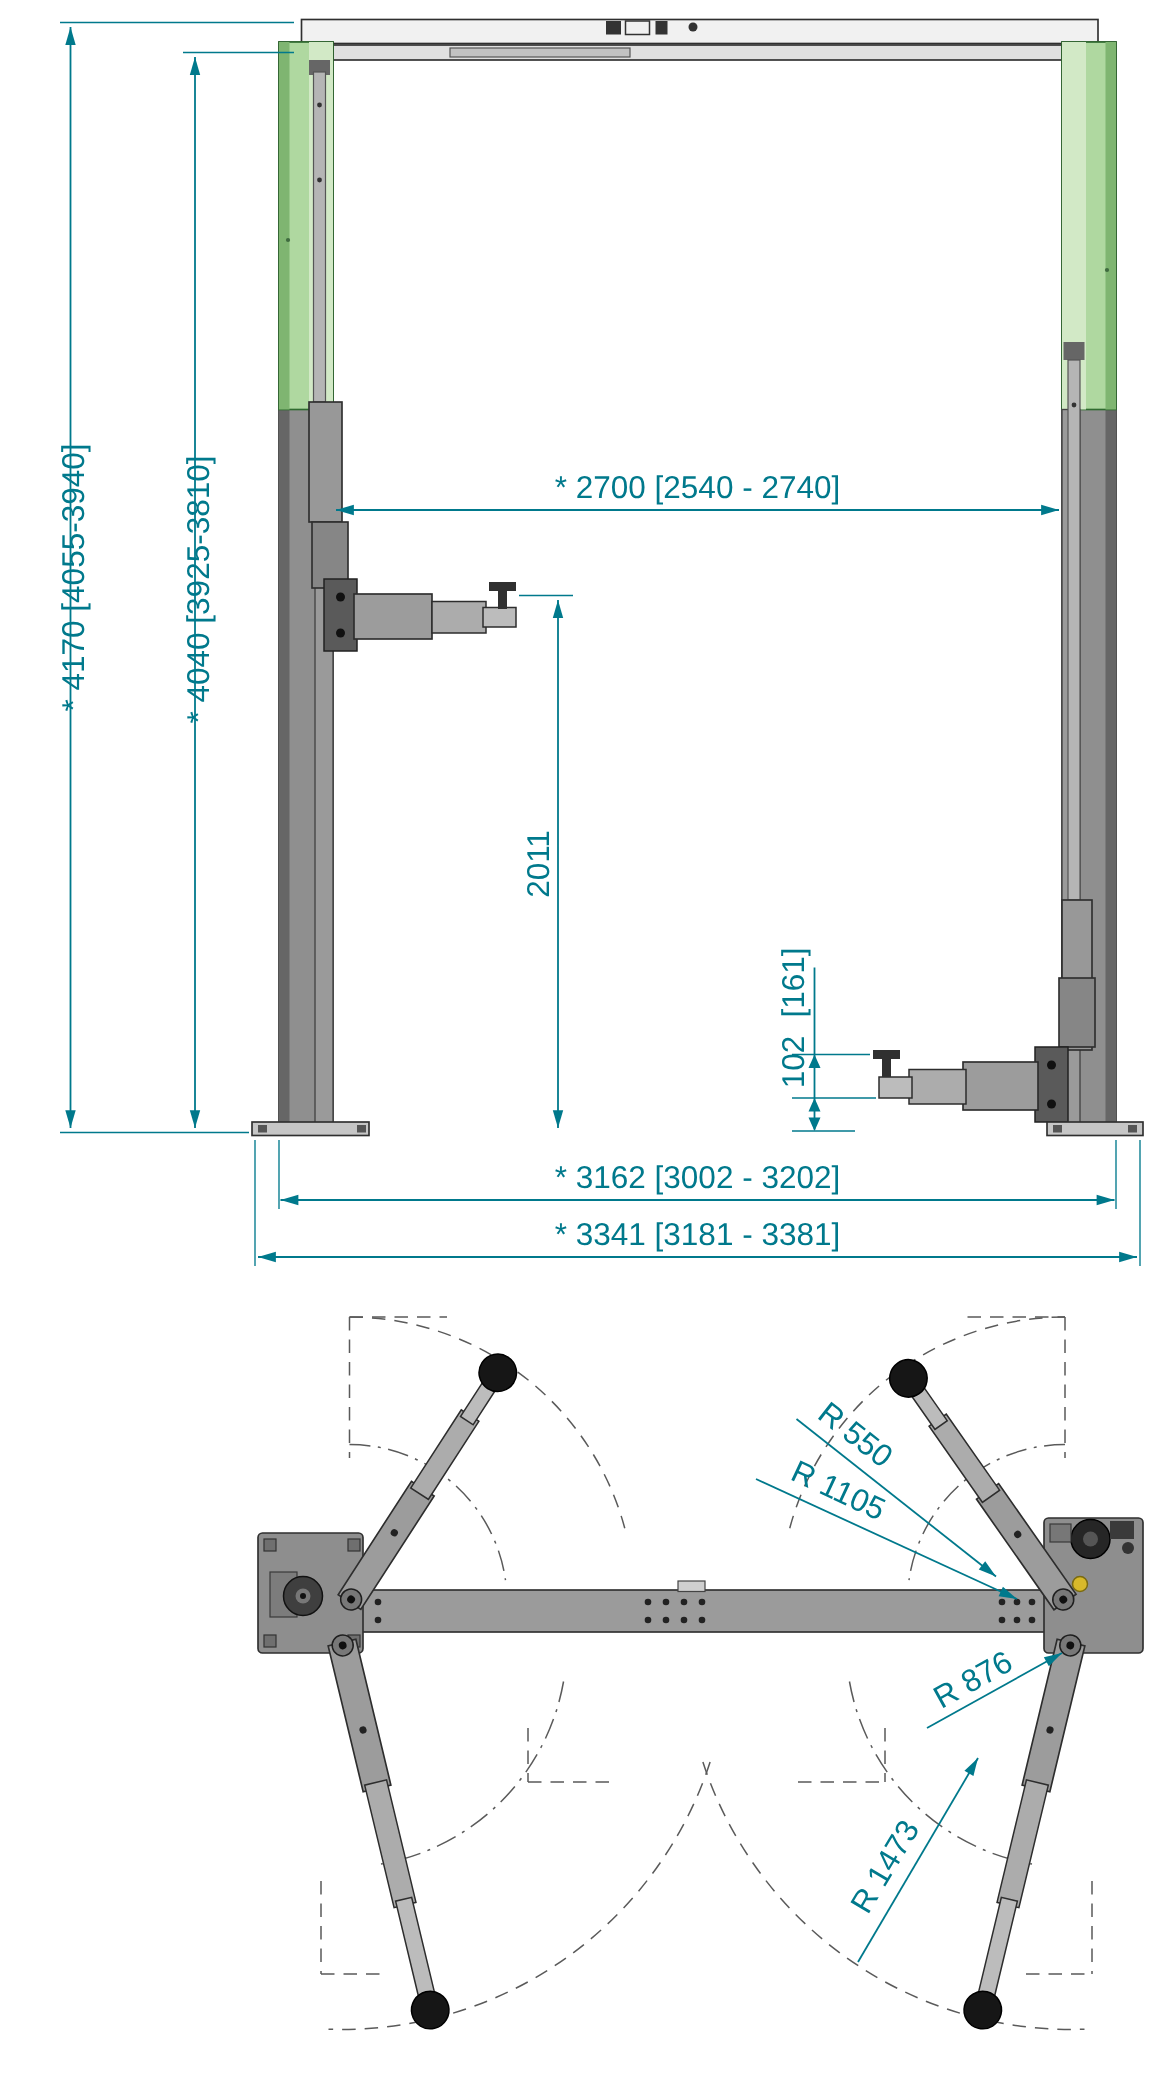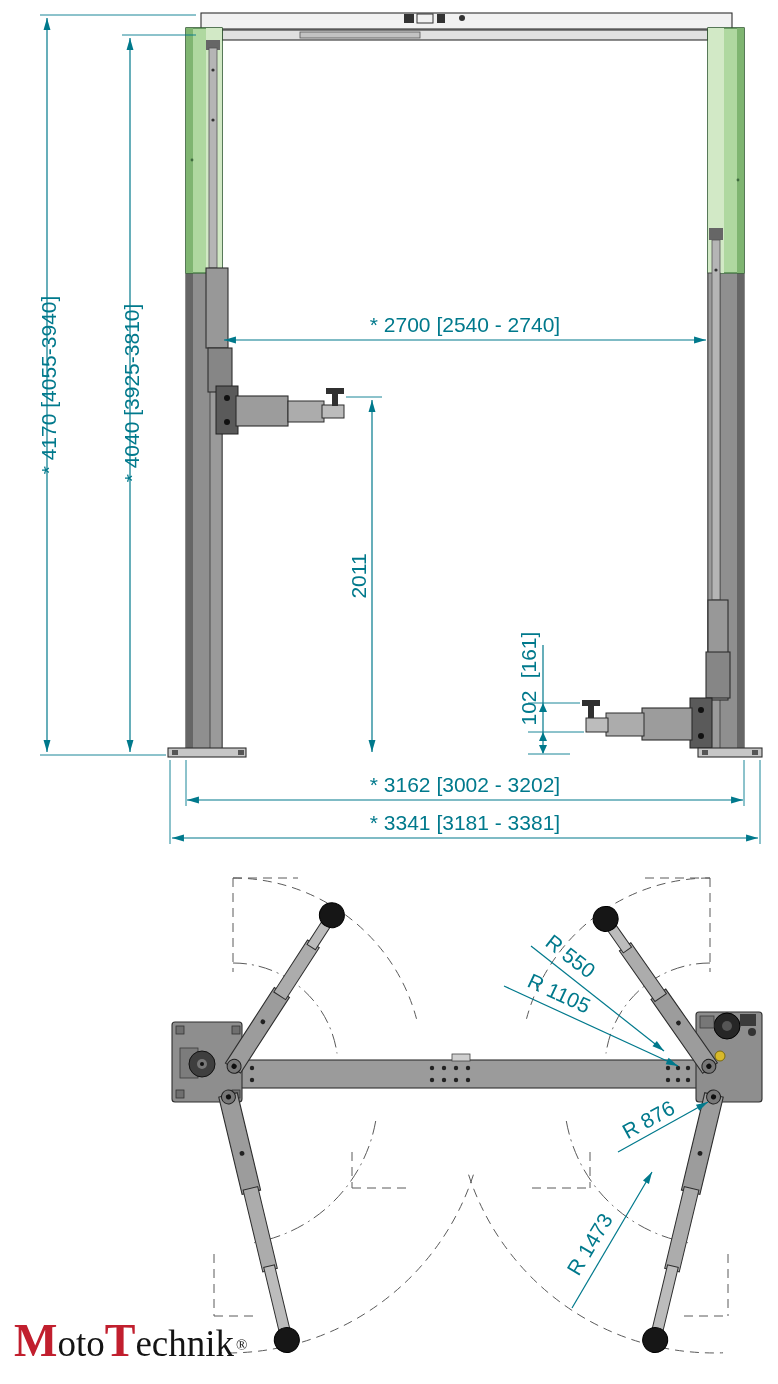--- a/index.html
+++ b/index.html
@@ -249,16 +249,13 @@
       <line class="dim" x1="618" y1="1152" x2="708" y2="1102" marker-end="url(#dimArrow)"></line>
       <line class="dim" x1="572" y1="1308" x2="652" y2="1172" marker-end="url(#dimArrow)"></line>
       <text class="dim-text" text-anchor="middle" transform="translate(566,962) rotate(38)">R 550</text>
       <text class="dim-text" text-anchor="middle" transform="translate(556,1000) rotate(25)">R 1105</text>
       <text class="dim-text" text-anchor="middle" transform="translate(652,1126) rotate(-29)">R 876</text>
       <text class="dim-text" text-anchor="middle" transform="translate(596,1248) rotate(-59)">R 1473</text>
     </g>
   </g>
 </svg>
 
-<div class="logo">
-  <span class="cap">M</span><span class="low">oto</span><span class="cap">T</span><span class="low">echnik</span><span class="reg">®</span>
 </div>
-</div>
 
 </body></html>

